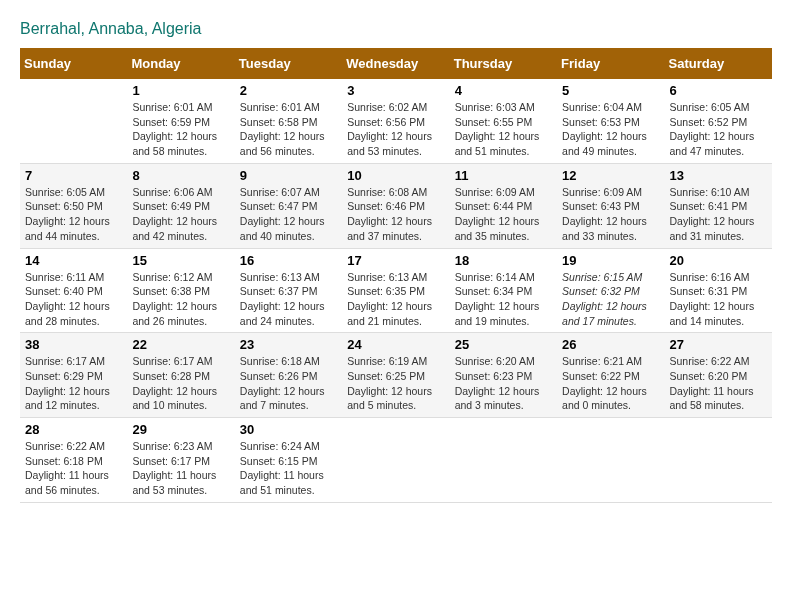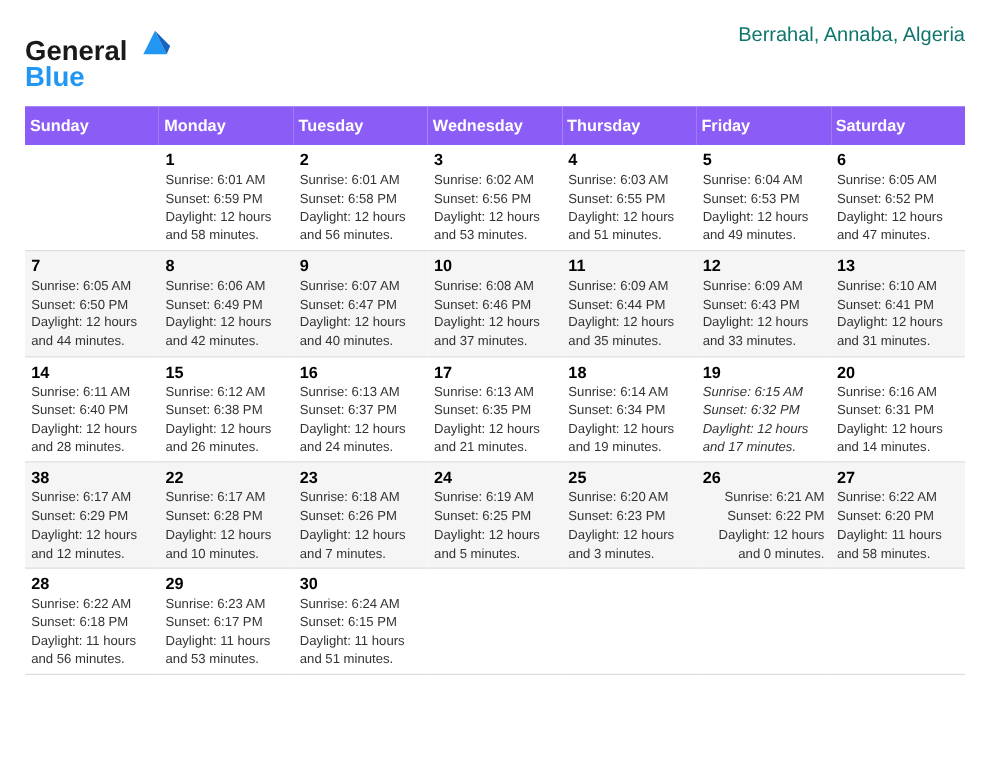--- a/index.html
+++ b/index.html
@@ -42,21 +42,21 @@
     .location {
       font-size: 16px;
       color: #0f766e;
     }
     table {
       width: 100%;
       border-collapse: collapse;
       font-size: 11px;
     }
     thead tr th {
-      background-color: #8b5cf6;
+      background-color: #a16207;
       color: #fff;
       padding: 8px 4px;
       text-align: left;
       font-size: 13px;
       font-weight: bold;
     }
     tbody tr {
       border-bottom: 1px solid #ddd;
     }
     tbody tr:nth-child(odd) {
@@ -80,33 +80,20 @@
     .day-info {
       color: #333;
       font-size: 10.5px;
       line-height: 1.4;
     }
   </style>
 </head>
 <body>
 
 <div class="header">
-  <div class="logo">
-    <div>
-      <div style="display:flex;align-items:center;">
-        <span class="logo-text">General
-          <svg class="logo-icon" viewBox="0 0 30 30" xmlns="http://www.w3.org/2000/svg">
-            <polygon points="5,25 15,5 25,25" fill="#2196F3"></polygon>
-            <polygon points="15,5 25,25 28,18" fill="#1565C0"></polygon>
-          </svg>
-        </span>
-      </div>
-      <div style="font-size:22px;font-weight:bold;color:#2196F3;margin-top:-4px;">Blue</div>
-    </div>
-  </div>
   <div class="title-block">
     <div class="location">Berrahal, Annaba, Algeria</div>
   </div>
 </div>
 
 <table>
   <thead>
     <tr>
     <th>Sunday</th>
         <th>Monday</th>
@@ -296,21 +283,21 @@
         </td>
         <td>
           <span class="day-num">25</span>
           <div class="day-info" style="white-space: pre-line;">Sunrise: 6:20 AM
 Sunset: 6:23 PM
 Daylight: 12 hours
 and 3 minutes.</div>
         </td>
         <td>
           <span class="day-num">26</span>
-          <div class="day-info" style="white-space: pre-line; text-align: right;">Sunrise: 6:21 AM
+          <div class="day-info" style="white-space: pre-line;">Sunrise: 6:21 AM
 Sunset: 6:22 PM
 Daylight: 12 hours
 and 0 minutes.</div>
         </td>
         <td>
           <span class="day-num">27</span>
           <div class="day-info" style="white-space: pre-line;">Sunrise: 6:22 AM
 Sunset: 6:20 PM
 Daylight: 11 hours
 and 58 minutes.</div>

